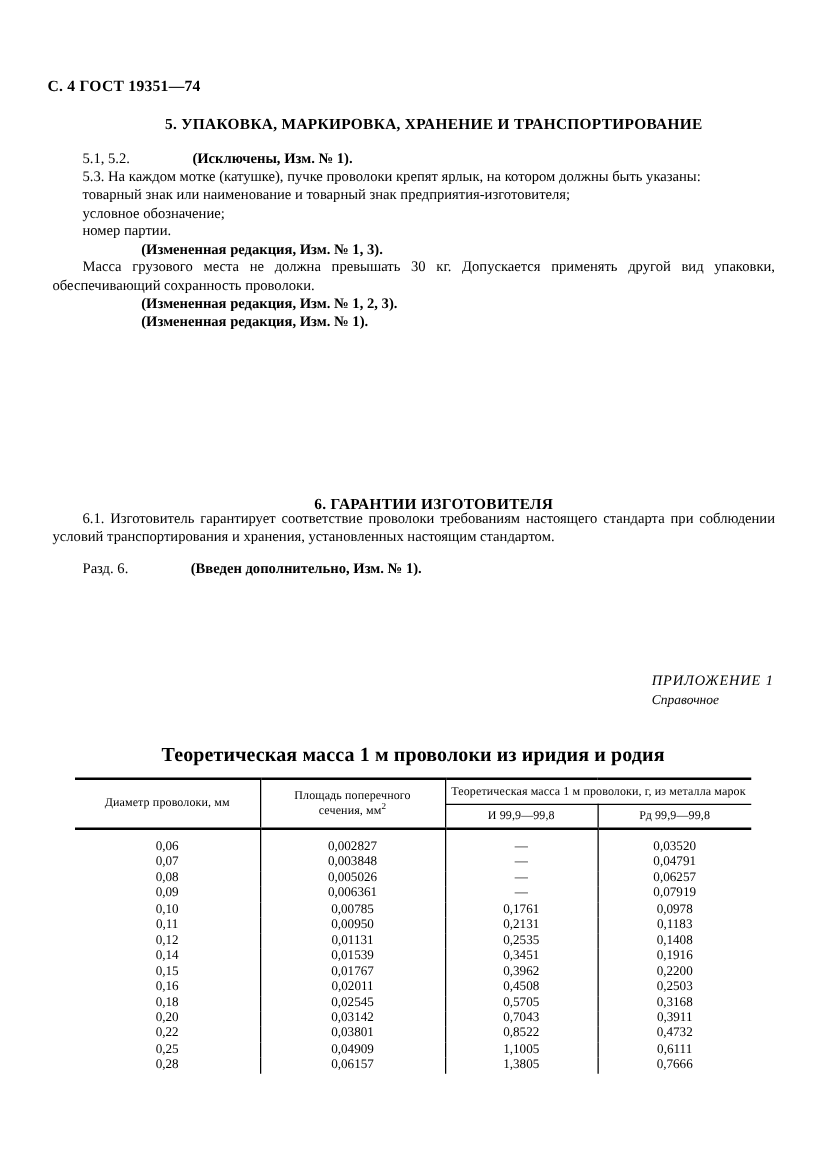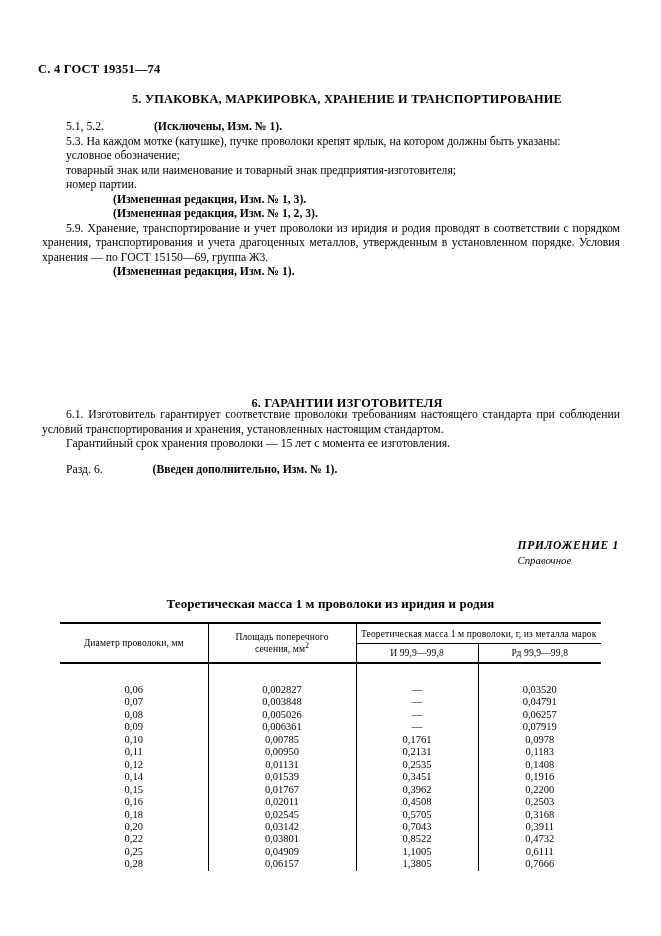--- a/index.html
+++ b/index.html
@@ -71,35 +71,35 @@
   .appendix {
     position: absolute;
     top: 538px;
     right: 42px;
     text-align: left;
     font-style: italic;
     font-size: 11.5px;
     line-height: 14.5px;
   }
   .appendix .ap-main {
-    font-weight: bold;
+    font-weight: normal;
     letter-spacing: 0.7px;
   }
   .appendix .ap-sub {
     font-size: 10.8px;
   }
 
   
   .tbl-title {
     position: absolute;
     top: 596px;
     left: 0;
     right: 0;
     text-align: center;
-    font-size: 13px;
+    font-size: 16px;
     font-weight: bold;
     letter-spacing: 0.1px;
   }
 
   .tbl-wrap {
     position: absolute;
     top: 622px;
     left: 60px;
     width: 541px;
   }
@@ -142,21 +142,21 @@
     padding: 3px 3px 3px 3px;
     margin-left: 41px;
   }
   tbody td {
     font-size: 10.5px;
     line-height: 12.45px;
     padding: 0;
     height: 12.45px;
   }
   tbody tr:first-child td {
-    padding-top: 20px;
+    padding-top: 8px;
   }
   sup {
     font-size: 7.3px;
     vertical-align: super;
     line-height: 0;
   }
   .col-d  { width: 148px; }
   .col-a  { width: 148px; }
   .col-i  { width: 122px; }
   .col-r  { width: 123px; }
@@ -166,34 +166,33 @@
 
 <div class="page">
 
   <div class="runhead">С. 4 ГОСТ 19351—74</div>
 
   <div class="sec-title" id="sec5-title">5.  УПАКОВКА, МАРКИРОВКА, ХРАНЕНИЕ И ТРАНСПОРТИРОВАНИЕ</div>
 
   <div class="body-block" id="block-a">
     <p class="para"><span>5.1, 5.2.  </span><b>(Исключены, Изм. № 1).</b></p>
     <p class="para">5.3.  На каждом мотке (катушке), пучке проволоки крепят ярлык, на котором должны быть указаны:</p>
+    <p class="para item">товарный знак или наименование и товарный знак предприятия-изготовителя;</p>
     <p class="para item">условное обозначение;</p>
-    <p class="para item">товарный знак или наименование и товарный знак предприятия-изготовителя;</p>
     <p class="para item">номер партии.</p>
     <p class="para"><b>(Измененная редакция, Изм. № 1, 3).</b></p>
+    <p class="para">Масса грузового места не должна превышать 30 кг. Допускается применять другой вид упаковки, обеспечивающий сохранность проволоки.</p>
     <p class="para"><b>(Измененная редакция, Изм. № 1, 2, 3).</b></p>
-    <p class="para">5.9.  Хранение, транспортирование и учет проволоки из иридия и родия проводят в соответствии с порядком хранения, транспортирования и учета драгоценных металлов, утвержденным в установленном порядке. Условия хранения — по ГОСТ 15150—69, группа Ж3.</p>
     <p class="para"><b>(Измененная редакция, Изм. № 1).</b></p>
   </div>
 
   <div class="sec-title" id="sec6-title">6.  ГАРАНТИИ ИЗГОТОВИТЕЛЯ</div>
 
   <div class="body-block" id="block-b" style="top:408px;">
     <p class="para">6.1.  Изготовитель гарантирует соответствие проволоки требованиям настоящего стандарта при соблюдении условий транспортирования и хранения, установленных настоящим стандартом.</p>
-    <p class="para">Гарантийный срок хранения проволоки — 15 лет с момента ее изготовления.</p>
     <div class="spacer-sm"></div>
     <p class="para"><span>Разд. 6.  </span><b>(Введен дополнительно, Изм. № 1).</b></p>
   </div>
 
   <div class="appendix">
     <div class="ap-main">ПРИЛОЖЕНИЕ 1</div>
     <div class="ap-sub">Справочное</div>
   </div>
 
   <div class="tbl-title">Теоретическая масса 1 м проволоки из иридия и родия</div>

